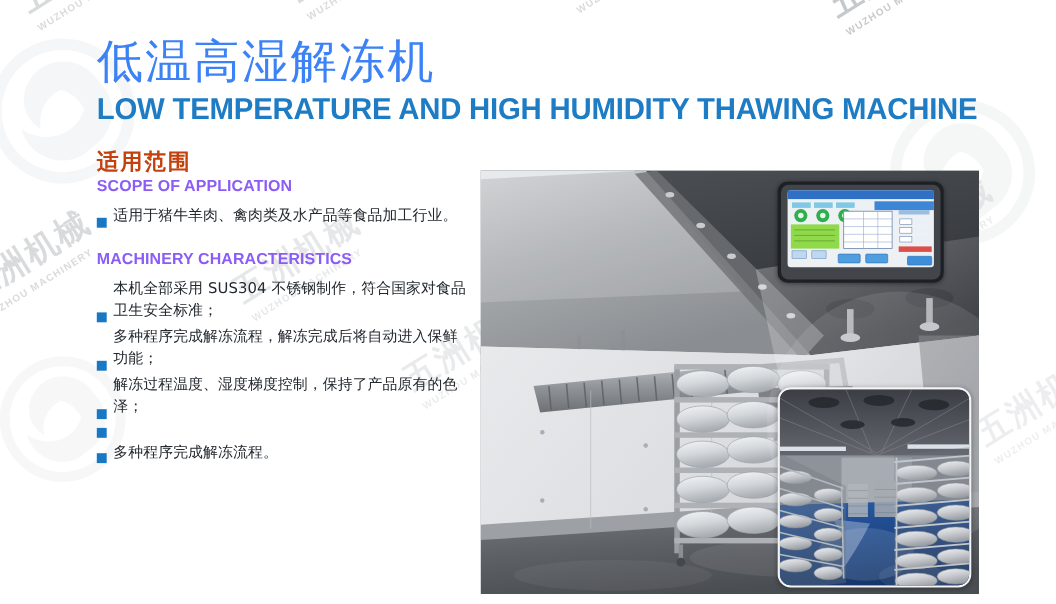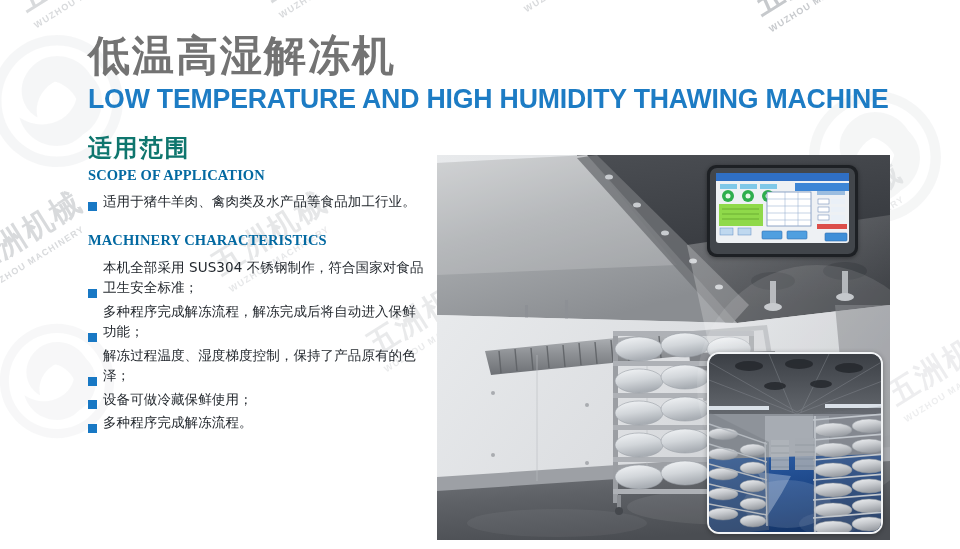--- a/index.html
+++ b/index.html
@@ -20,44 +20,44 @@
     color:#b9bcc0;
     opacity:.55;
     font-weight:bold;
   }
   .wm-text .cn { font-size:30px; letter-spacing:2px; }
   .wm-text .en { font-size:9px; letter-spacing:1.2px; display:block; margin-top:1px; }
 
   
   .header { position:absolute; left:88px; top:32px; z-index:5; }
   .title-cn {
-    font-size:42px; font-weight:bold; color:#737373;
+    font-size:42px; font-weight:normal; color:#3b82f6;
     letter-spacing:2px; line-height:1.12;
     font-family:"DejaVu Sans","Liberation Sans",sans-serif;
   }
   .title-en {
     font-size:27.5px; font-weight:bold; color:#1d7cc4;
     letter-spacing:-0.2px; margin-top:4px;
     font-family:"Liberation Sans",sans-serif;
     transform:scaleX(.97); transform-origin:left center;
   }
 
   
   .content { position:absolute; left:88px; top:136px; width:340px; z-index:5; }
 
   .sec-head { margin-bottom:5px; }
   .sec-cn {
-    font-size:24px; font-weight:bold; color:#0f766e;
+    font-size:20px; font-weight:bold; color:#c2410c;
     letter-spacing:1.5px; line-height:1.2;
-    font-family:Liberation Mono, monospace;
+    font-family:Liberation Sans, sans-serif;
   }
   .sec-en {
-    font-size:14.5px; font-weight:bold; color:#0369a1;
+    font-size:14.5px; font-weight:bold; color:#8b5cf6;
     letter-spacing:.1px; line-height:1.25; margin-top:1px;
-    font-family:Liberation Serif, serif;
+    font-family:Liberation Sans, sans-serif;
   }
 
   .bullets { margin-top:7px; }
   .bullet {
     display:flex; align-items:flex-end;
     margin-bottom:3px;
   }
   .bullet .sq {
     width:9px; height:9px; background:#1878c4;
     flex:0 0 9px; margin-top:5px; margin-right:6px;
@@ -201,21 +201,20 @@
       <div class="bullet">
         <span class="sq"></span>
         <span class="txt">多种程序完成解冻流程，解冻完成后将自动进入保鲜功能；</span>
       </div>
       <div class="bullet">
         <span class="sq"></span>
         <span class="txt">解冻过程温度、湿度梯度控制，保持了产品原有的色泽；</span>
       </div>
       <div class="bullet">
         <span class="sq"></span>
-        <span class="txt">设备可做冷藏保鲜使用；</span>
       </div>
       <div class="bullet">
         <span class="sq"></span>
         <span class="txt">多种程序完成解冻流程。</span>
       </div>
     </div>
   </div>
 </div>
 
 <div class="photo-main">

